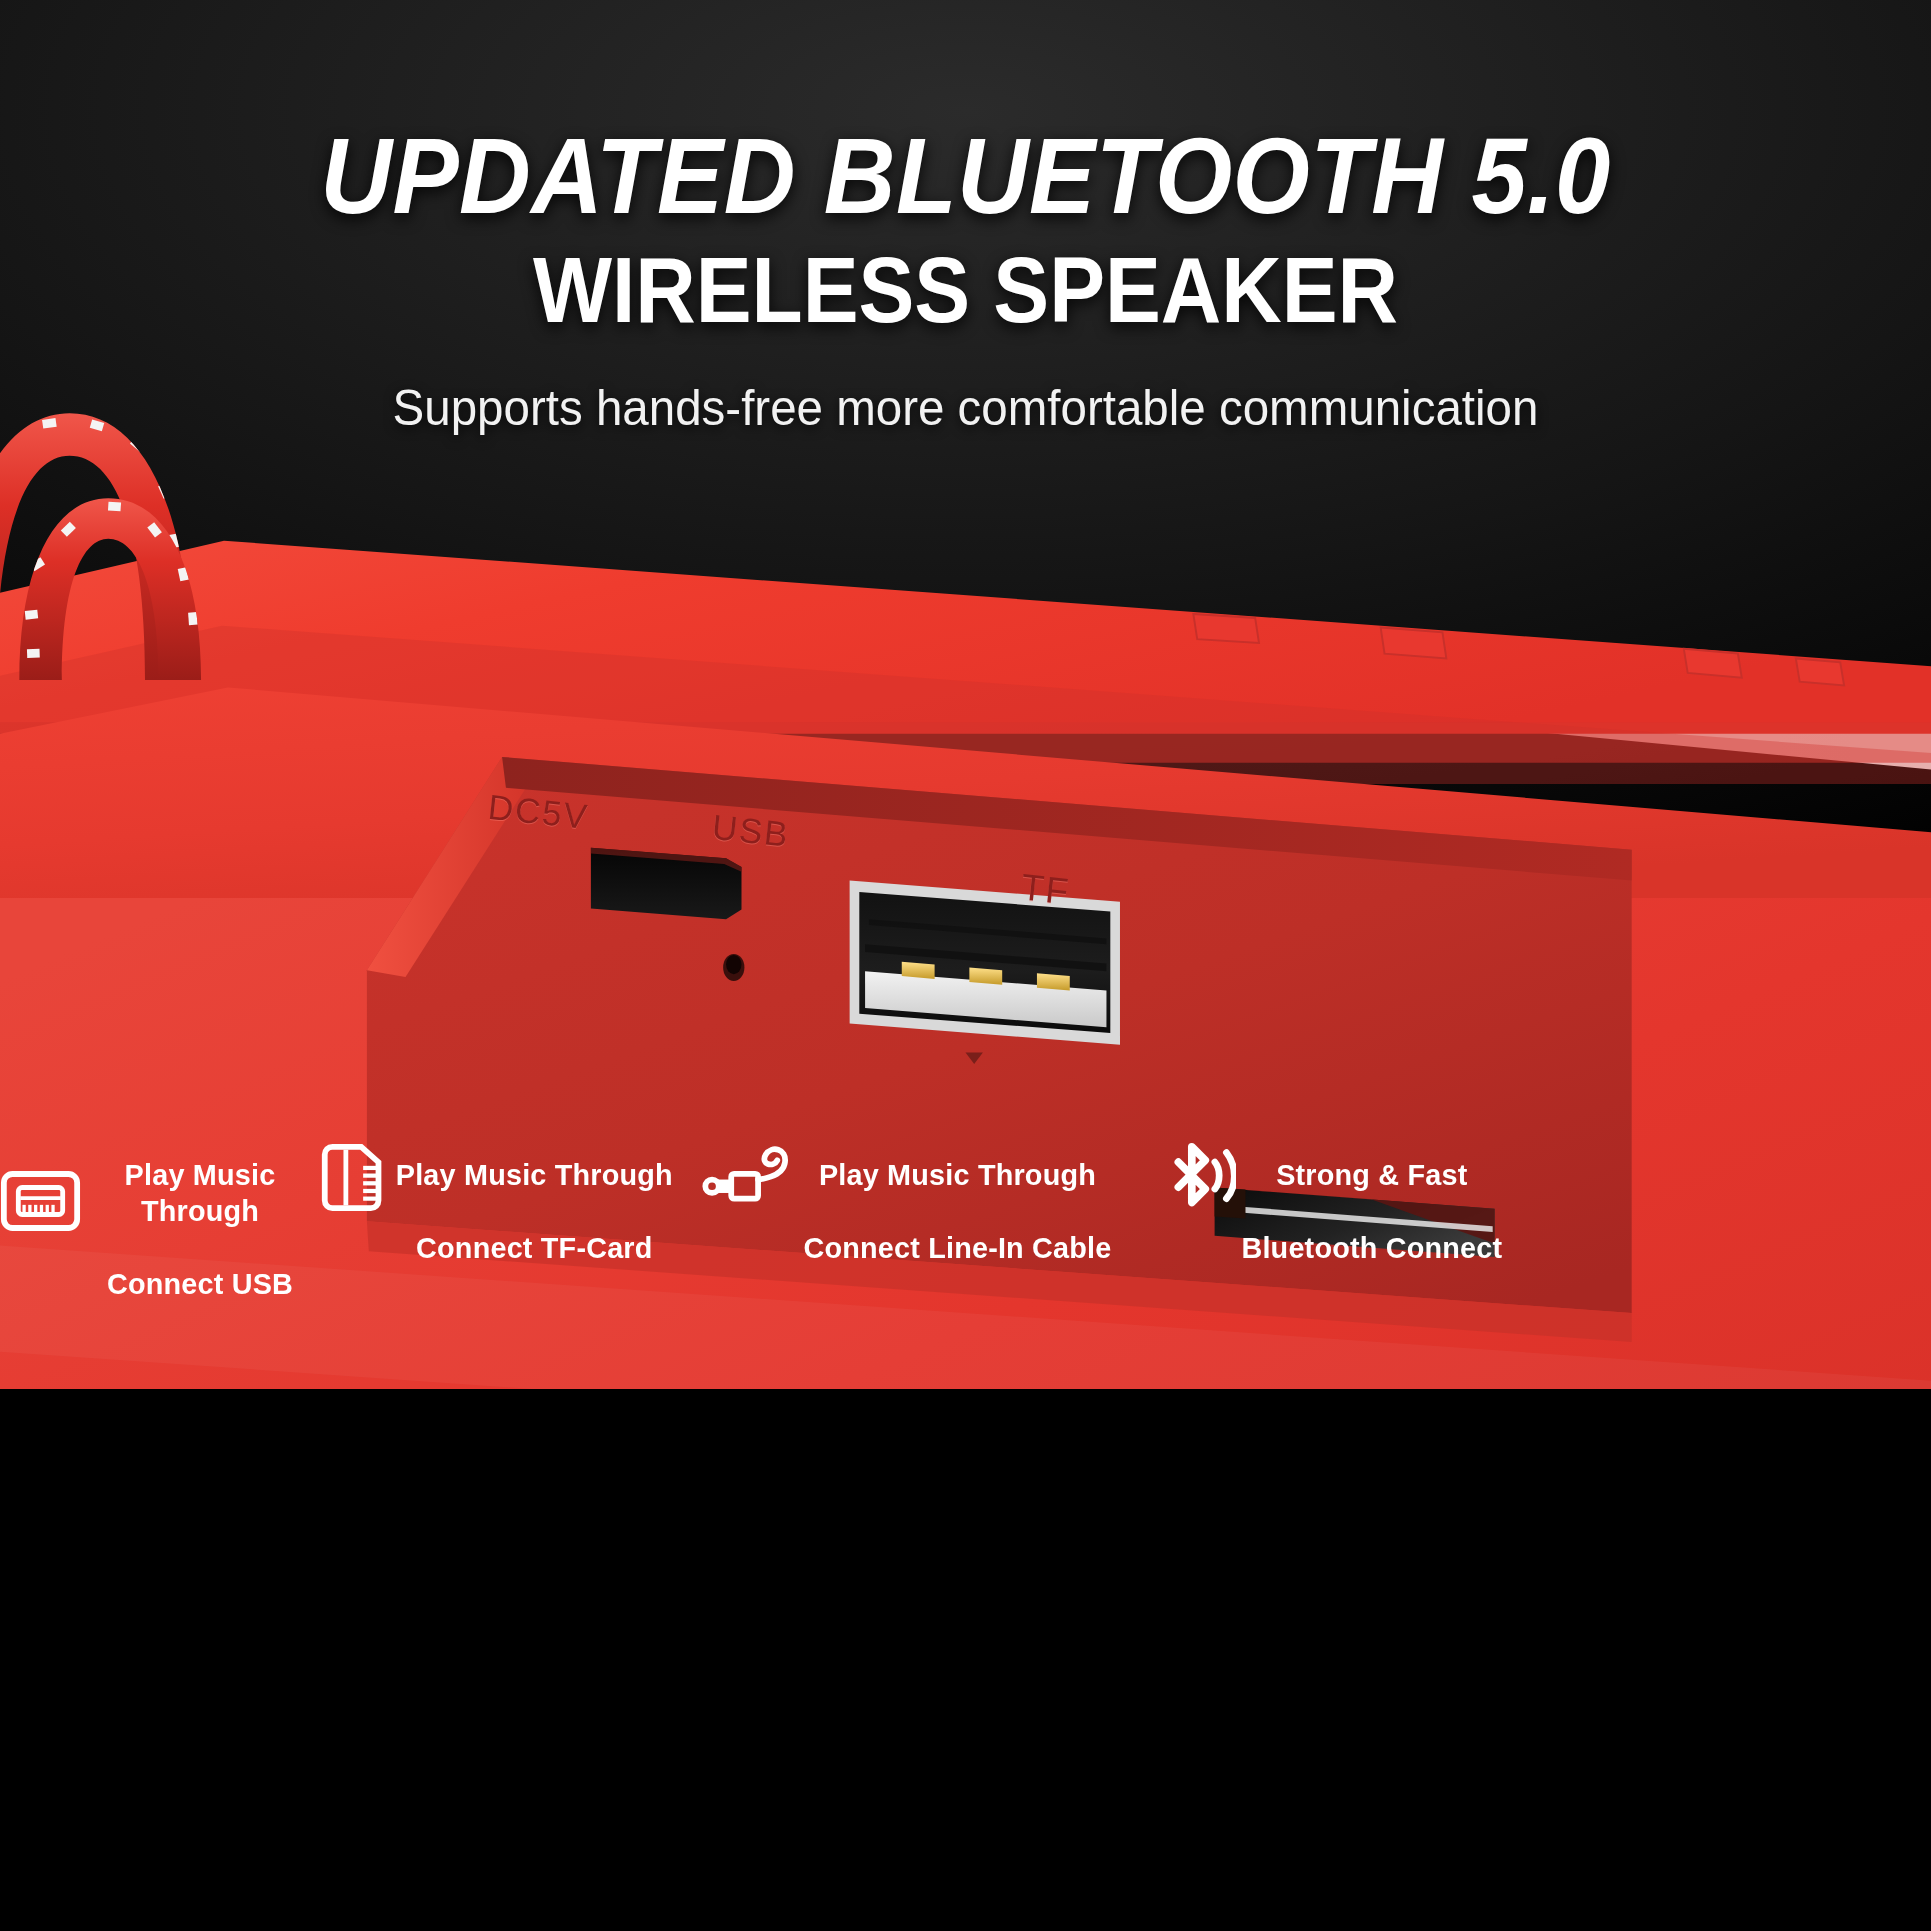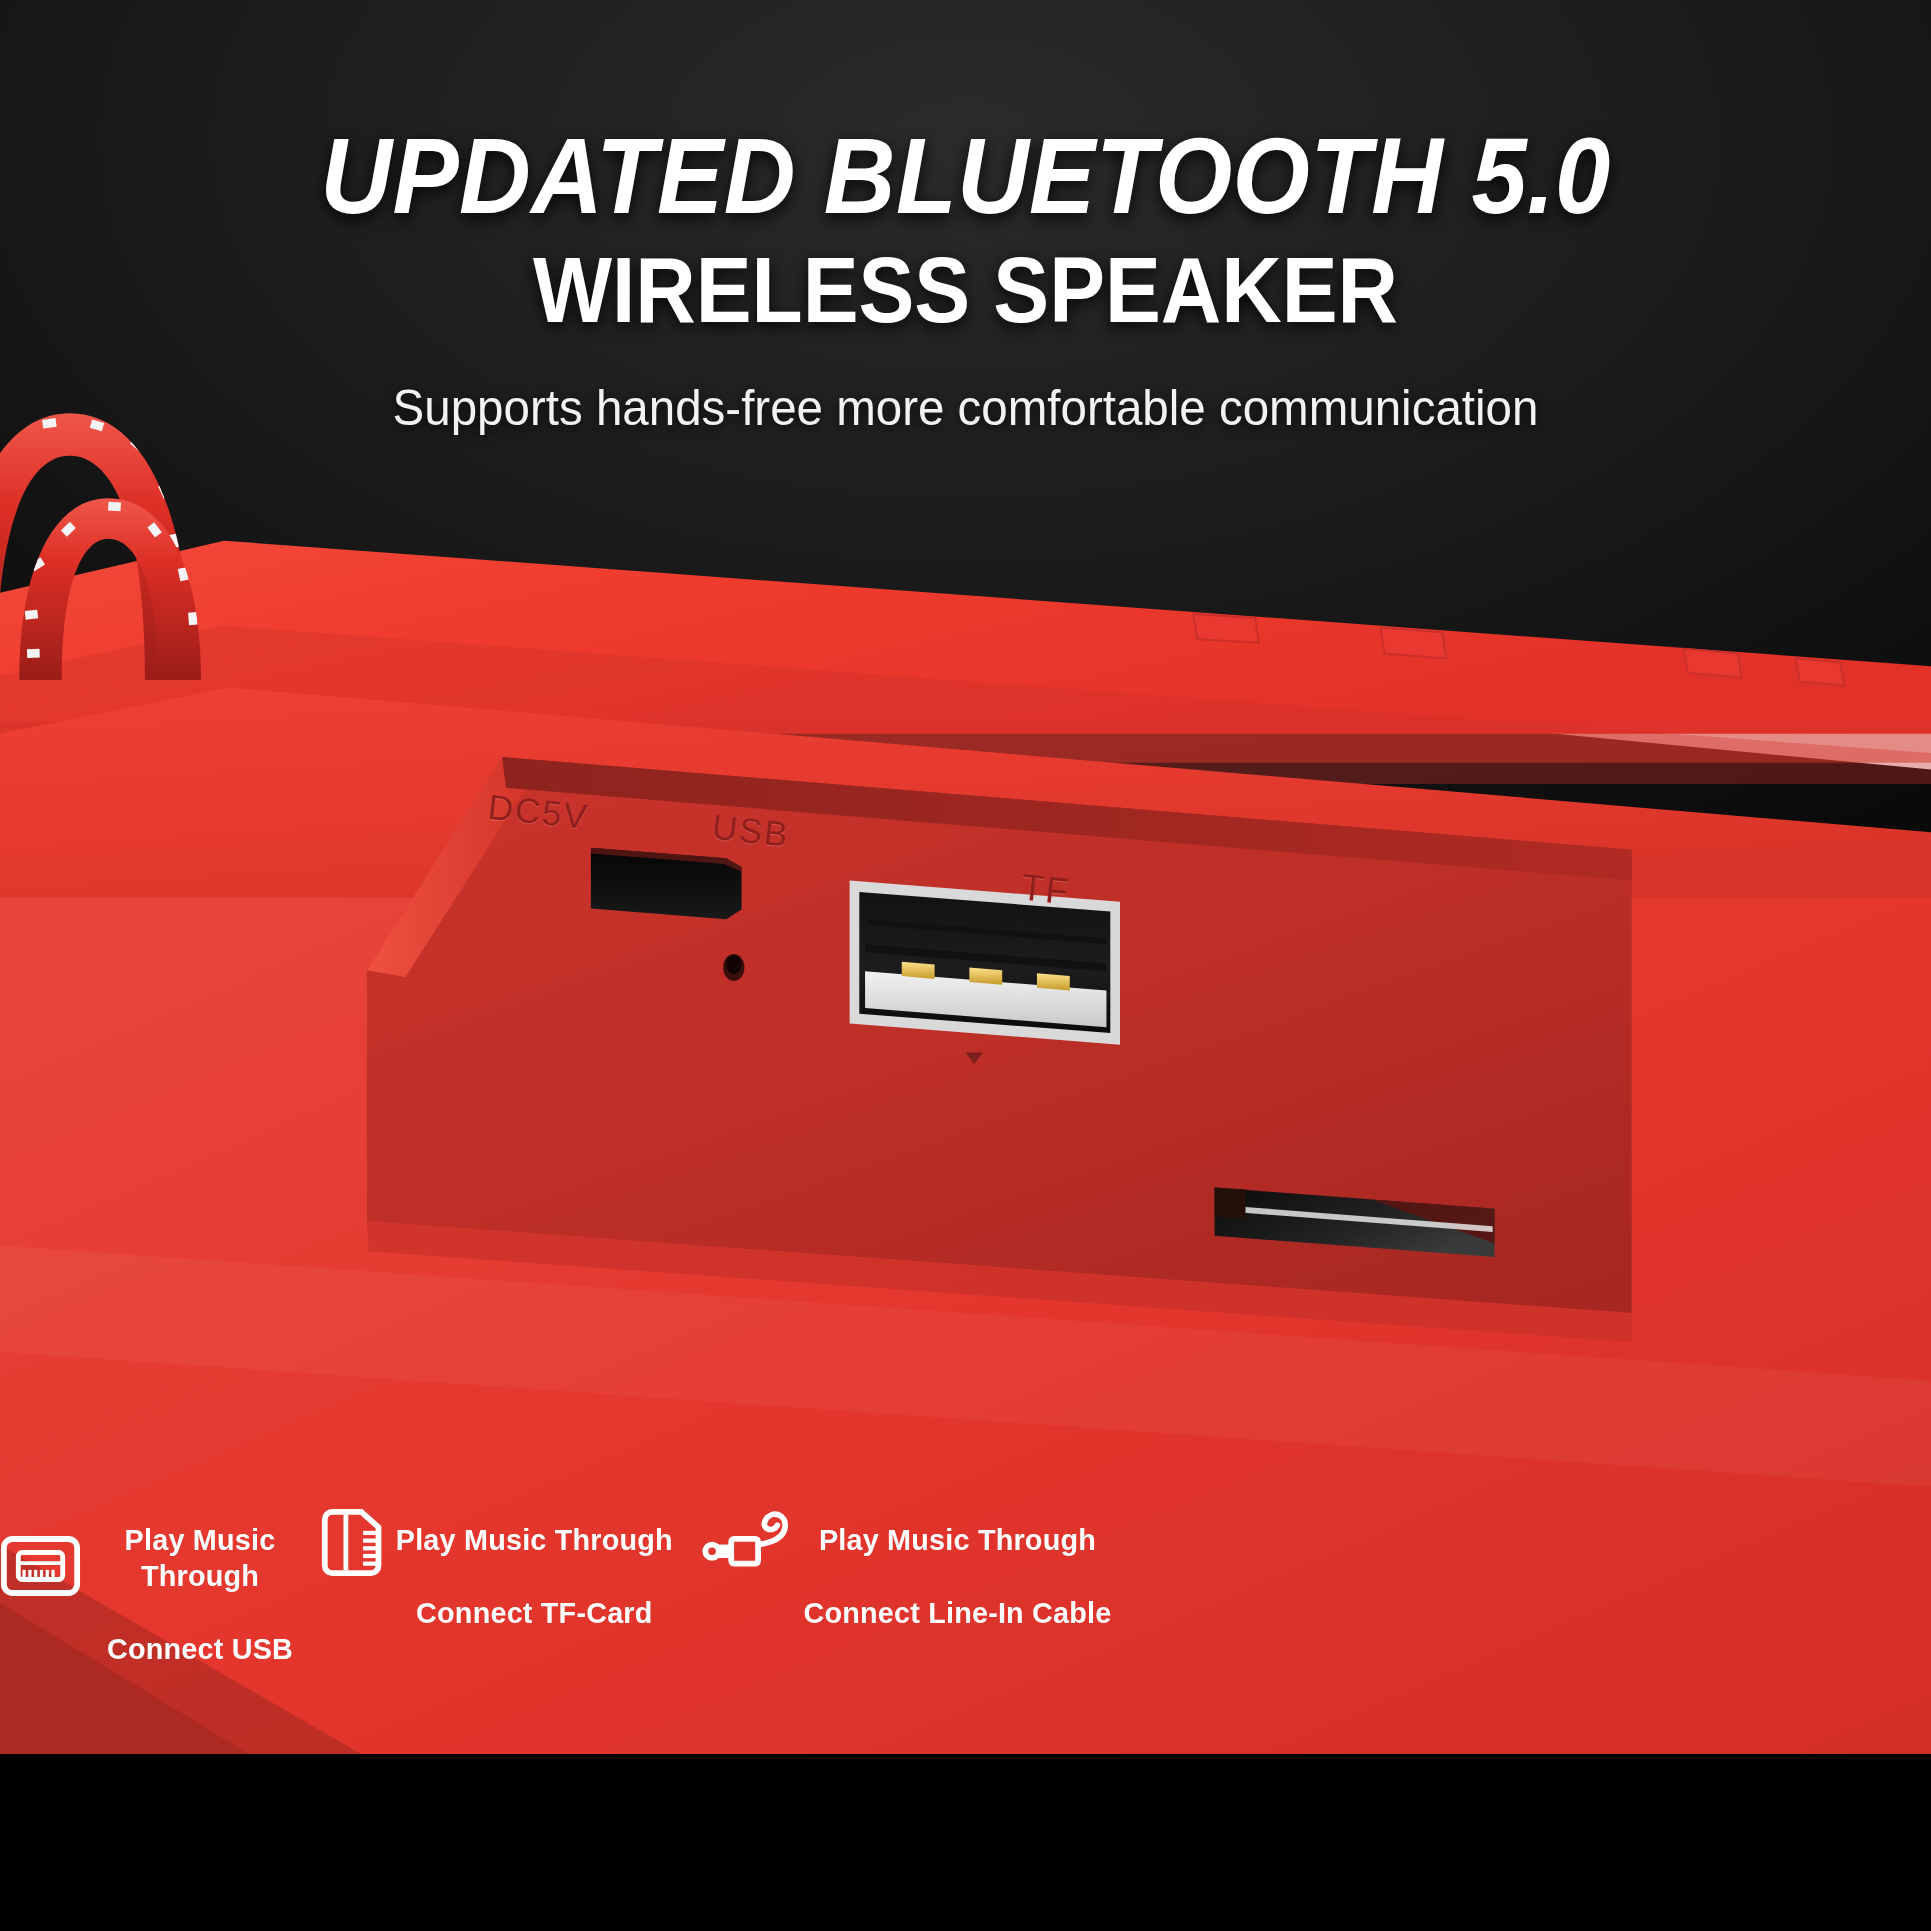--- a/index.html
+++ b/index.html
@@ -1,18 +1,18 @@
 <!DOCTYPE html>
 <html><head>
 <meta charset="utf-8">
 <style>
   html,body{margin:0;padding:0;background:#000;}
   *{box-sizing:border-box;}
   .stage{
-    position:relative;width:1931px;height:1754px;overflow:hidden;
+    position:relative;width:1931px;height:1389px;overflow:hidden;
     font-family:"Liberation Sans","DejaVu Sans",sans-serif;
     background:#000;
   }
 
   
   .bg-black{
     position:absolute;inset:0;
     background:
       radial-gradient(ellipse 130% 80% at 50% 8%, #2b2b2b 0%, #151515 42%, #000 78%);
   }
@@ -333,16 +333,29 @@
           <circle cx="12" cy="43" r="7" fill="none" stroke="#fff" stroke-width="6"></circle>
         </svg>
       </div>
       <div class="flabel">
         <span>Play Music Through</span><br>
         <span>Connect Line-In Cable</span>
       </div>
     </div>
 
 
+    <div class="feature f4">
+      <div class="ficon">
+        <svg width="73" height="77" viewBox="0 0 76 80">
+          <path d="M16,24 L44,52 L30,66 L30,8 L44,22 L16,50" fill="none" stroke="#fff" stroke-width="8" stroke-linecap="round" stroke-linejoin="round"></path>
+          <path d="M54,24 C60,31 60,45 54,52" fill="none" stroke="#fff" stroke-width="7" stroke-linecap="round"></path>
+          <path d="M66,14 C77,28 77,50 66,62" fill="none" stroke="#fff" stroke-width="7" stroke-linecap="round"></path>
+        </svg>
+      </div>
+      <div class="flabel">
+        <span>Strong &amp; Fast</span><br>
+        <span>Bluetooth Connect</span>
+      </div>
+    </div>
 
   </div>
 </div>
 
 
 </body></html>

